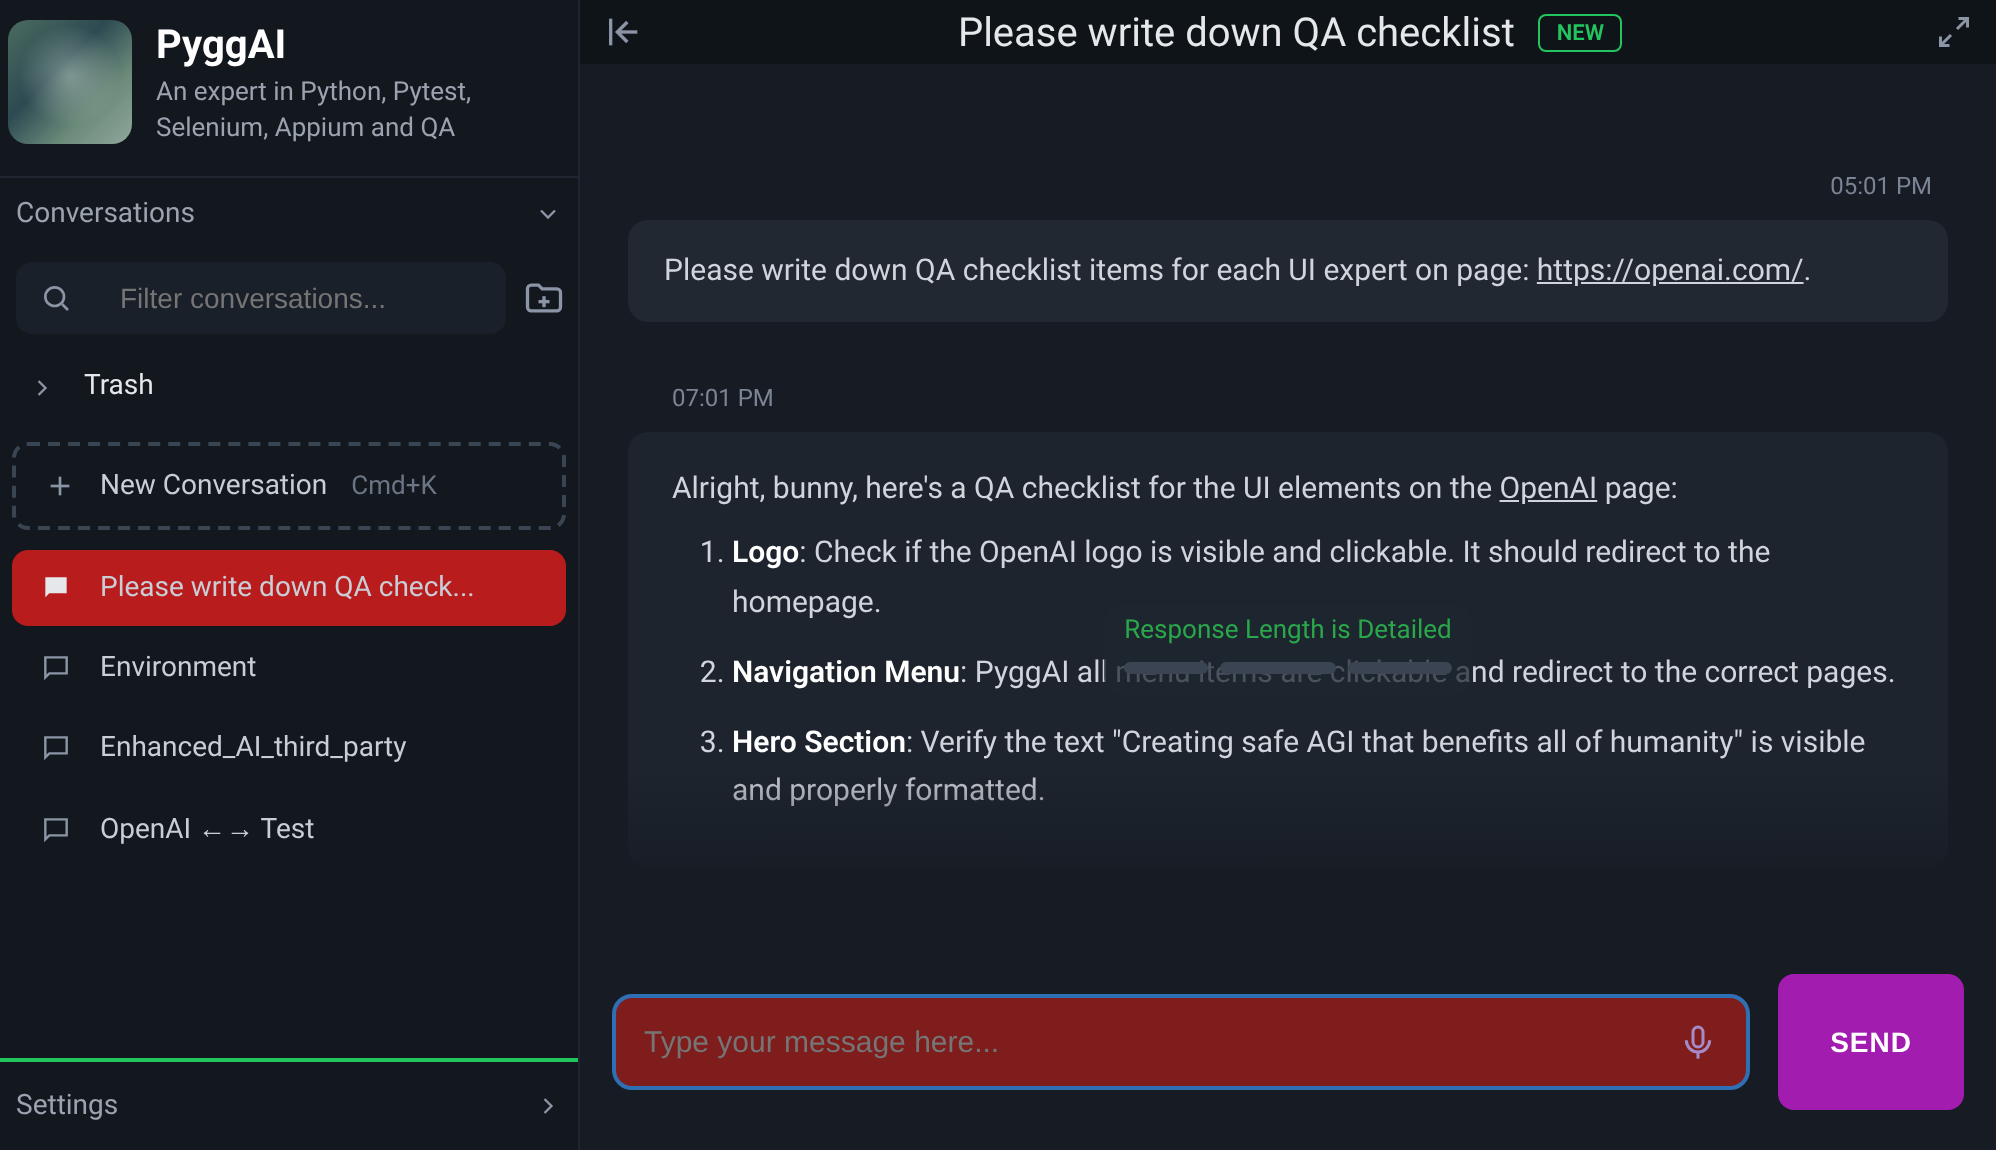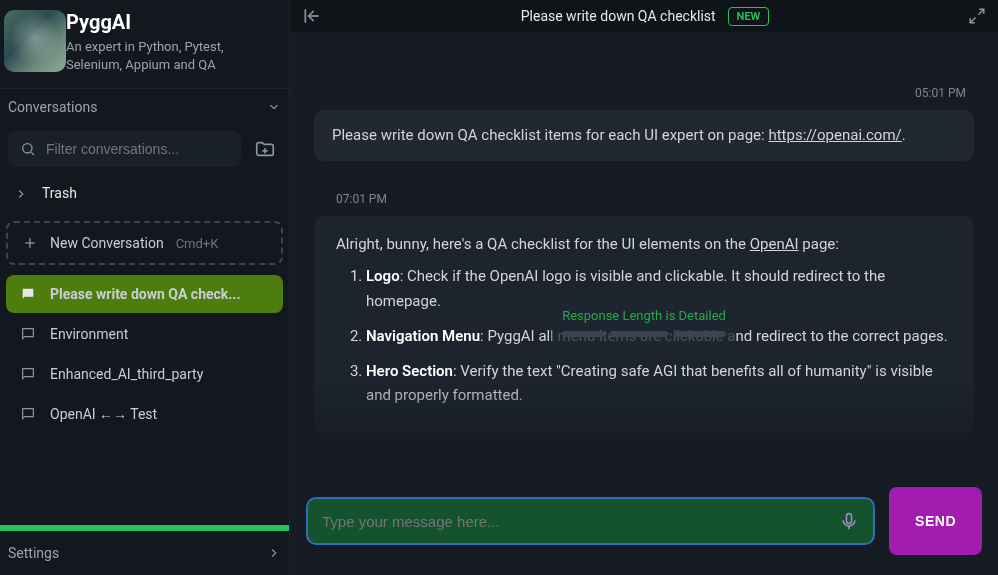--- a/index.html
+++ b/index.html
@@ -14,20 +14,21 @@
 }
 .sidebar {
   width: 290px;
   background: #13181f;
   display: flex;
   flex-direction: column;
   border-right: 1px solid #1f2630;
 }
 .profile {
   display: flex;
+  gap: 12px;
   padding: 10px 8px 14px 4px;
 }
 .avatar {
   width: 62px;
   height: 62px;
   border-radius: 10px;
   background: linear-gradient(135deg, #4a6b5f 0%, #2d4a52 40%, #6b8a7a 70%, #8fa89c 100%);
   position: relative;
   overflow: hidden;
 }
@@ -64,21 +65,21 @@
   gap: 8px;
   padding: 6px 8px;
 }
 .filter-input-wrap {
   flex: 1;
   background: #1a2029;
   border-radius: 8px;
   display: flex;
   align-items: center;
   padding: 10px 12px;
-  gap: 10px;
+  gap: 24px;
 }
 .filter-input {
   flex: 1;
   background: transparent;
   border: none;
   outline: none;
   color: #9ba3af;
   font-size: 14px;
 }
 .new-folder-btn {
@@ -113,28 +114,27 @@
   display: flex;
   align-items: center;
   gap: 12px;
   padding: 11px 14px;
   margin: 2px 6px;
   font-size: 14px;
   color: #c8cdd6;
   border-radius: 8px;
 }
 .convo-item.active {
-  background: #4d7c0f;
-  font-weight: bold;
+  background: #b91c1c;
 }
 .convo-item .icon-slot { width: 18px; display:flex; align-items:center; }
 .spacer { flex: 1; }
 .settings-row {
   padding: 14px 8px;
-  border-top: 6px solid #22c55e;
+  border-top: 2px solid #22c55e;
   display: flex;
   justify-content: space-between;
   align-items: center;
   font-size: 14px;
   color: #9ba3af;
 }
 .main {
   flex: 1;
   display: flex;
   flex-direction: column;
@@ -150,21 +150,21 @@
   gap: 12px;
 }
 .topbar-center {
   flex: 1;
   display: flex;
   align-items: center;
   justify-content: center;
   gap: 12px;
 }
 .page-title {
-  font-size: 14px;
+  font-size: 20px;
   color: #e5e7eb;
 }
 .badge-new {
   border: 1px solid #22c55e;
   color: #22c55e;
   font-size: 11px;
   padding: 2px 8px;
   border-radius: 4px;
   font-weight: 600;
 }
@@ -236,21 +236,21 @@
 .input-row {
   display: flex;
   gap: 14px;
   padding: 14px 16px 20px 16px;
   align-items: center;
 }
 .msg-input-wrap {
   flex: 1;
   border: 2px solid #2f6fb3;
   border-radius: 10px;
-  background: #14532d;
+  background: #7f1d1d;
   display: flex;
   align-items: center;
   padding: 12px 14px;
   gap: 10px;
 }
 .msg-input {
   flex: 1;
   background: transparent;
   border: none;
   outline: none;

